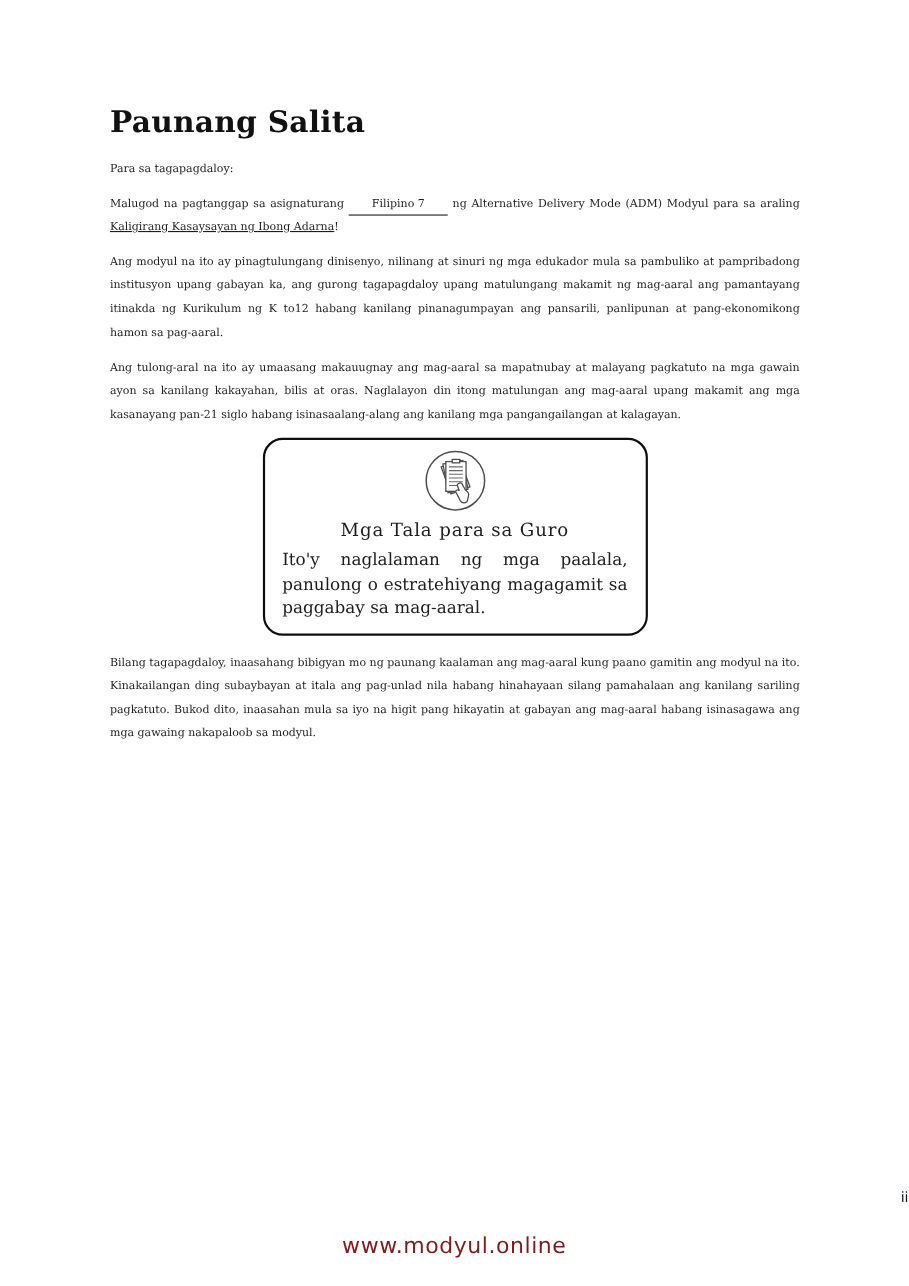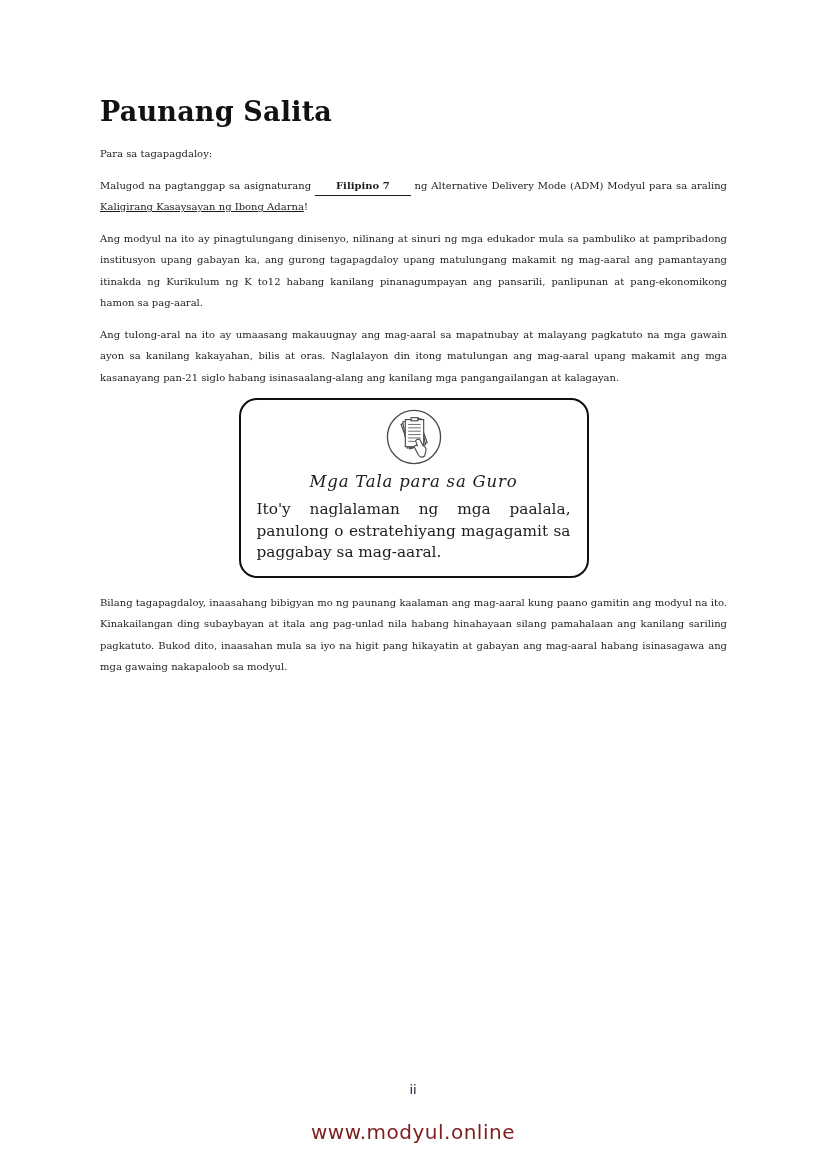--- a/index.html
+++ b/index.html
@@ -31,53 +31,51 @@
     line-height: 21.5px;
     margin: 0 0 10px 0;
     text-align: justify;
   }
   .salutation { text-align: left; }
   .blank-underline {
     display: inline-block;
     border-bottom: 1.2px solid #1d1d1d;
     padding: 0 21px;
     line-height: 18px;
-    font-weight: bold;
   }
   .underlined { text-decoration: underline; }
   .note-box {
     width: 350px;
     box-sizing: border-box;
     margin: 8px auto 0 auto;
     border: 2px solid #0f0f0f;
     border-radius: 18px;
     padding: 8px 16px 12px 16px;
     background: #ffffff;
   }
   .note-icon-wrap { text-align: center; margin: 0 0 2px 0; }
   .note-title {
     text-align: center;
-    font-style: italic;
     font-size: 16.5px;
     letter-spacing: 0.8px;
     margin: 0 0 8px 0;
   }
   .note-body {
     font-size: 15.3px;
     line-height: 21.5px;
     margin: 0;
     text-align: justify;
   }
   .after-box { margin-top: 14px; }
   .footer-page-number {
     position: absolute;
     left: 0;
     right: 0;
     top: 1082px;
-    text-align: center;
+    text-align: right;
     font-family: "DejaVu Sans", sans-serif;
     font-size: 13px;
     color: #0f172a;
   }
   .watermark {
     position: absolute;
     left: 0;
     right: 0;
     top: 1120px;
     text-align: center;

